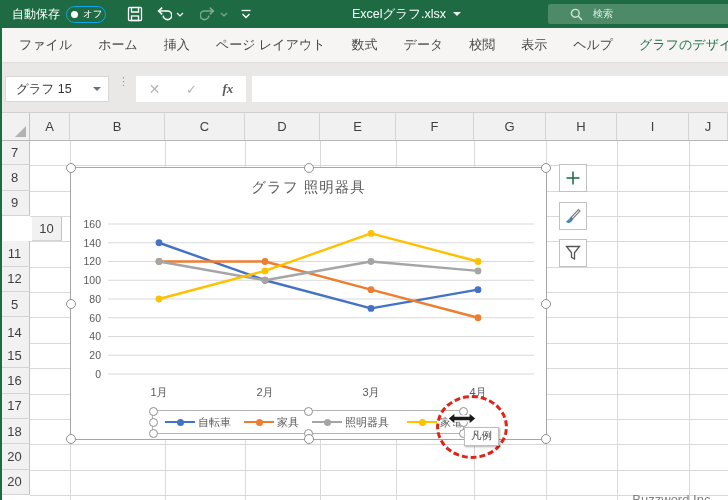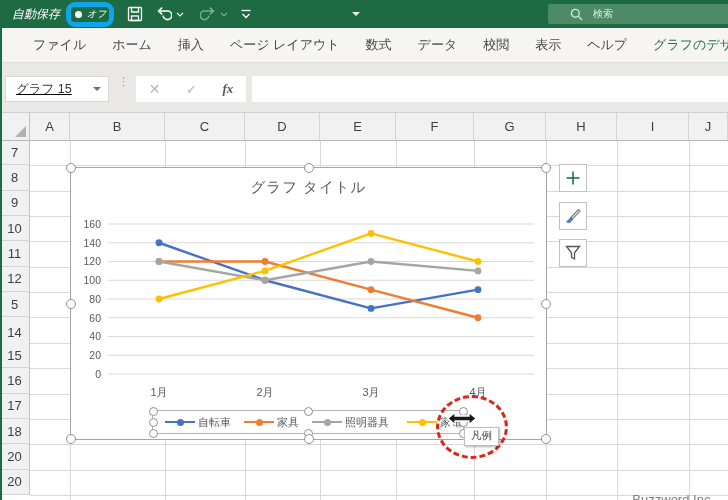--- a/index.html
+++ b/index.html
@@ -1,37 +1,37 @@
 <!DOCTYPE html>
 <html><head>
 <meta charset="utf-8">
 <style>
   html,body{margin:0;padding:0;background:#fff;}
   #app{position:relative;width:728px;height:500px;overflow:hidden;
        font-family:"Liberation Sans","DejaVu Sans",sans-serif;background:#fff;}
   
   .titlebar{position:absolute;top:0;left:0;right:0;height:28px;background:#1e6b43;color:#fff;z-index:40;}
-  .autosave{position:absolute;left:12px;top:0;height:28px;display:flex;align-items:center;gap:6px;font-style:italic;}
+  .autosave{position:absolute;left:12px;top:0;height:28px;display:flex;align-items:center;gap:6px;}
   .autosave-label{font-size:12px;}
-  .toggle{width:38px;height:15px;border:5px solid #0ea5e9;border-radius:9px;display:flex;align-items:center;}
+  .toggle{width:38px;height:15px;border:1px solid #0ea5e9;border-radius:9px;display:flex;align-items:center;}
   .toggle-dot{width:7px;height:7px;border-radius:50%;background:#fff;margin-left:4px;}
   .toggle-state{font-size:9.5px;margin-left:5px;}
   .tb-ico{position:absolute;top:5px;}
   .chev{position:absolute;top:12px;}
   .filename{position:absolute;left:352px;top:0;height:28px;display:flex;align-items:center;gap:7px;font-size:12.5px;}
   .caret-down{width:0;height:0;border-left:4px solid transparent;border-right:4px solid transparent;border-top:4px solid #e8f1ec;}
   .searchbox{position:absolute;left:548px;top:4px;width:182px;height:20px;background:#4c8a68;border-radius:2px;display:flex;align-items:center;}
   .search-label{font-size:10px;color:#e4efe9;margin-left:10px;}
   
-  .tabrow{position:absolute;top:28px;left:0;right:0;height:34px;background:#f6f5f4;border-bottom:1px solid #e0dedc;display:flex;align-items:center;padding-left:20px;z-index:39;}
+  .tabrow{position:absolute;top:28px;left:0;right:0;height:34px;background:#f6f5f4;border-bottom:1px solid #e0dedc;display:flex;align-items:center;padding-left:6px;z-index:39;}
   .tab{padding:0 13px;font-size:13px;color:#474747;height:100%;display:flex;align-items:center;white-space:nowrap;}
   .tab.contextual{color:#217346;}
   
   .formularow{position:absolute;top:63px;left:0;right:0;height:49px;background:#e9e8e7;border-bottom:1px solid #d2d0cf;z-index:38;}
-  .namebox{position:absolute;left:5px;top:13px;width:104px;height:26px;background:#fff;border:1px solid #d9d8d7;box-sizing:border-box;display:flex;align-items:center;text-decoration:underline;}
+  .namebox{position:absolute;left:5px;top:13px;width:104px;height:26px;background:#fff;border:1px solid #d9d8d7;box-sizing:border-box;display:flex;align-items:center;}
   .namebox-value{font-size:12.5px;color:#333;margin-left:10px;flex:1;}
   .nb-caret{width:0;height:0;border-left:4px solid transparent;border-right:4px solid transparent;border-top:4px solid #707070;margin-right:7px;}
   .fdots{position:absolute;left:118px;top:15px;color:#9a9a9a;font-size:11px;line-height:7px;letter-spacing:0;}
   .fbtns{position:absolute;left:136px;top:13px;width:110px;height:26px;background:#fff;display:flex;align-items:center;justify-content:space-around;}
   .fx-cancel{color:#b5b5b5;font-size:14px;}
   .fx-check{color:#b5b5b5;font-size:13px;}
   .fx-label{color:#595959;font-size:13px;font-style:italic;font-family:"Liberation Serif","DejaVu Serif",serif;font-weight:bold;}
   .finput{position:absolute;left:252px;top:13px;right:0;height:26px;background:#fff;font-size:12px;color:#333;display:flex;align-items:center;padding-left:6px;}
   
   .colheaders{position:absolute;top:112px;left:0;right:0;height:28px;background:#f2f1f1;border-bottom:1px solid #b7b7b7;z-index:5;}
@@ -92,20 +92,21 @@
       <path d="M9.8 2.6 L13.4 6 L9.8 9.4" fill="none" stroke="rgba(255,255,255,0.42)" stroke-width="1.6"></path>
     </svg>
     <svg class="chev" style="left:220px" width="8" height="5" viewBox="0 0 8 5">
       <polyline points="1,1 4,4 7,1" fill="none" stroke="rgba(255,255,255,0.42)" stroke-width="1.2"></polyline>
     </svg>
     <svg class="tb-ico" style="left:240px;top:9px" width="12" height="11" viewBox="0 0 12 11">
       <line x1="1.5" y1="1.5" x2="10.5" y2="1.5" stroke="#fff" stroke-width="1.3"></line>
       <polyline points="2.5,5 6,8.5 9.5,5" fill="none" stroke="#fff" stroke-width="1.3"></polyline>
     </svg>
     <div class="filename">
+      <span>Excelグラフ.xlsx</span>
       <span class="caret-down"></span>
     </div>
     <div class="searchbox">
       <svg width="13" height="13" viewBox="0 0 13 13" style="margin-left:22px">
         <circle cx="5.3" cy="5.3" r="3.9" fill="none" stroke="#d4e4db" stroke-width="1.4"></circle>
         <line x1="8.3" y1="8.3" x2="12" y2="12" stroke="#d4e4db" stroke-width="1.4"></line>
       </svg>
       <span class="search-label">検索</span>
     </div>
   </div>
@@ -161,21 +162,21 @@
       <div class="vline" style="left: 396px;"></div>
       <div class="vline" style="left: 474px;"></div>
       <div class="vline" style="left: 546px;"></div>
       <div class="vline" style="left: 617px;"></div>
       <div class="vline" style="left: 689px;"></div>
       <div class="rowheader" style="top: 0px; height: 25.357px;">7</div>
       <div class="rowheader" style="top: 25.357px; height: 25.357px;">8</div>
       <div class="hline" style="top: 25.357px;"></div>
       <div class="rowheader" style="top: 50.714px; height: 25.357px;">9</div>
       <div class="hline" style="top: 50.714px;"></div>
-      <div class="rowheader" style="top: 76.071px; height: 25.357px;">10</div>
+      <div class="rowheader" style="top: 76.071px; height: 25.357px; margin-left: 32px;">10</div>
       <div class="hline" style="top: 76.071px;"></div>
       <div class="rowheader" style="top: 101.428px; height: 25.357px;">11</div>
       <div class="hline" style="top: 101.428px;"></div>
       <div class="rowheader" style="top: 126.785px; height: 25.357px;">12</div>
       <div class="hline" style="top: 126.785px;"></div>
       <div class="rowheader" style="top: 152.142px; height: 25.357px;">5</div>
       <div class="hline" style="top: 152.142px;"></div>
       <div class="rowheader" style="top: 177.499px; height: 31px;">14</div>
       <div class="hline" style="top: 177.499px;"></div>
       <div class="rowheader" style="top: 202.856px; height: 25.357px;">15</div>
@@ -189,21 +190,21 @@
       <div class="rowheader" style="top: 304.284px; height: 25.357px;">20</div>
       <div class="hline" style="top: 304.284px;"></div>
       <div class="rowheader" style="top: 329.641px; height: 25.357px;">20</div>
       <div class="hline" style="top: 329.641px;"></div>
       <div class="rowheader" style="top: 354.998px; height: 5.002px; margin-top: 11px;">21</div>
       <div class="hline" style="top: 354.998px;"></div>
     </div>
   <div class="watermark">Buzzword Inc.</div>
 
   <div class="chart">
-    <div class="chart-title">グラフ タイトル</div>
+    <div class="chart-title">グラフ 照明器具</div>
     <svg class="plot" id="plot-svg" width="475" height="271" viewBox="0 0 475 271">
         <line x1="37" y1="206" x2="463" y2="206" stroke="#d9d9d9" stroke-width="1"></line>
         <text x="30" y="209.8" text-anchor="end" font-size="10.5" fill="#595959">0</text>
         <line x1="37" y1="187.25" x2="463" y2="187.25" stroke="#d9d9d9" stroke-width="1"></line>
         <text x="30" y="191.05" text-anchor="end" font-size="10.5" fill="#595959">20</text>
         <line x1="37" y1="168.5" x2="463" y2="168.5" stroke="#d9d9d9" stroke-width="1"></line>
         <text x="30" y="172.3" text-anchor="end" font-size="10.5" fill="#595959">40</text>
         <line x1="37" y1="149.75" x2="463" y2="149.75" stroke="#d9d9d9" stroke-width="1"></line>
         <text x="30" y="153.55" text-anchor="end" font-size="10.5" fill="#595959">60</text>
         <line x1="37" y1="131" x2="463" y2="131" stroke="#d9d9d9" stroke-width="1"></line>

